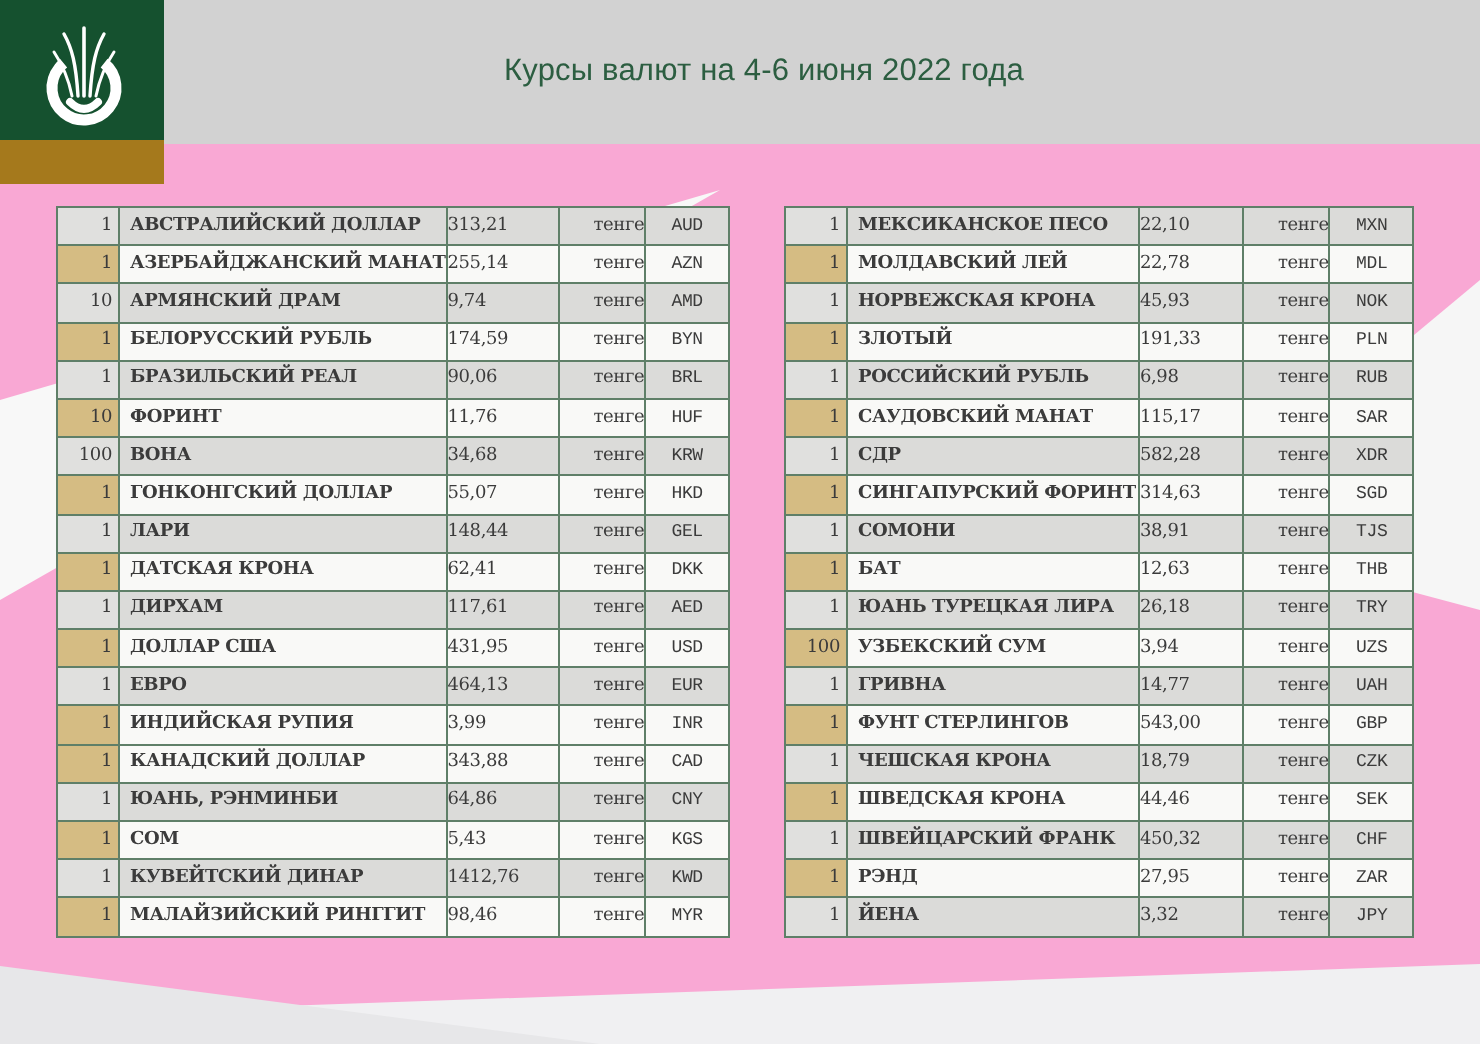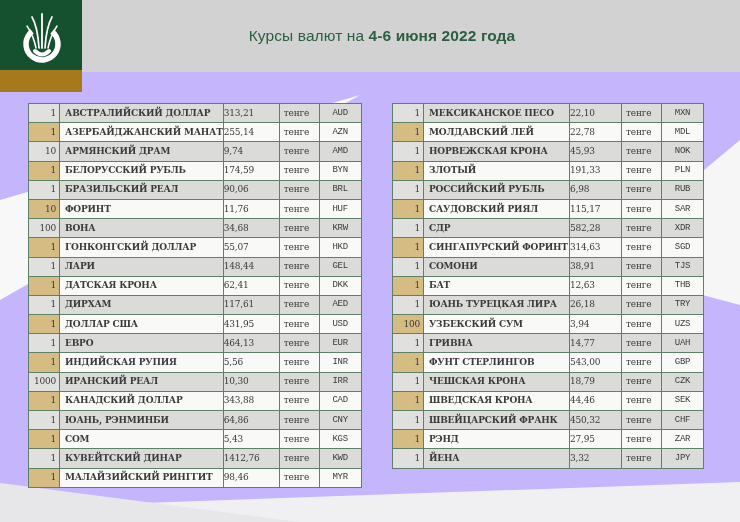--- a/index.html
+++ b/index.html
@@ -1,48 +1,48 @@
 <!DOCTYPE html>
 <html><head>
 <meta charset="utf-8">
 <style>
   html,body{margin:0;padding:0;}
   .page{
-    position:relative;width:740px;height:522px;background:#c4b5fd;
+    position:relative;width:740px;height:522px;background:#f9a8d4;
     overflow:hidden;font-family:"Liberation Sans",sans-serif;
   }
   .bg-decor{position:absolute;left:0;top:0;z-index:0;}
   
   .header-band{position:absolute;left:0;top:0;width:740px;height:72px;background:#d2d2d2;z-index:1;}
   .logo-green{position:absolute;left:0;top:0;width:82px;height:70px;background:#15512f;z-index:3;}
   .logo-gold{position:absolute;left:0;top:70px;width:82px;height:22px;background:#a5791c;z-index:3;}
   .title-wrap{
     position:absolute;left:24px;right:0;top:0;height:72px;z-index:2;
     display:flex;align-items:center;justify-content:center;
     color:#2c5e41;font-size:15.5px;letter-spacing:0.1px;
   }
-  .title-wrap .bold{font-weight:bold;white-space:pre;text-align:right;}
+  .title-wrap .bold{font-weight:normal;white-space:pre;text-align:right;}
   .title-wrap .reg{white-space:pre;}
   
   .rates{
     position:absolute;top:103px;border-collapse:collapse;z-index:2;
     font-family:"DejaVu Serif","Liberation Serif",serif;
     font-size:9px;color:#3b3b3b;letter-spacing:-0.2px;
     border:1px solid #5f7f68;
   }
   .rates.left-t{left:28px;}
   .rates.right-t{left:392px;}
   .rates td{
     border:1px solid #5f7f68;height:18.2px;padding:0;line-height:1;
     white-space:nowrap;overflow:hidden;
   }
   .rates td.qty{text-align:right;padding-right:3px;}
   .rates td.name{padding-left:5px;font-weight:bold;}
   .rates td.rate{text-align:left;padding-right:3px;}
-  .rates td.unit{padding-left:4px;}
+  .rates td.unit{padding-left:17px;}
   .rates td.code{text-align:center;font-family:Liberation Mono, monospace;}
   
   .rates tr.row-base td{background:#dbdbd9;}
   .rates tr.row-base td.qty{background:#e0e0de;}
   .rates tr.row-alt td{background:#f9f9f7;}
   .rates tr.row-alt td.qty{background:#d5bc83;}
   
   .left-t col.c-qty{width:31px;}  .left-t col.c-name{width:151px;}
   .left-t col.c-rate{width:56px;} .left-t col.c-unit{width:40px;}
   .left-t col.c-code{width:42px;}
@@ -176,30 +176,23 @@
         <tr class="row-base">
           <td class="qty">1</td>
           <td class="name">ЕВРО</td>
           <td class="rate">464,13</td>
           <td class="unit">тенге</td>
           <td class="code">EUR</td>
         </tr>
         <tr class="row-alt">
           <td class="qty">1</td>
           <td class="name">ИНДИЙСКАЯ РУПИЯ</td>
-          <td class="rate">5,56</td>
+          <td class="rate">3,99</td>
           <td class="unit">тенге</td>
           <td class="code">INR</td>
-        </tr>
-        <tr class="row-base">
-          <td class="qty">1000</td>
-          <td class="name">ИРАНСКИЙ РЕАЛ</td>
-          <td class="rate">10,30</td>
-          <td class="unit">тенге</td>
-          <td class="code">IRR</td>
         </tr>
         <tr class="row-alt">
           <td class="qty">1</td>
           <td class="name">КАНАДСКИЙ ДОЛЛАР</td>
           <td class="rate">343,88</td>
           <td class="unit">тенге</td>
           <td class="code">CAD</td>
         </tr>
         <tr class="row-base">
           <td class="qty">1</td>
@@ -271,21 +264,21 @@
         </tr>
         <tr class="row-base">
           <td class="qty">1</td>
           <td class="name">РОССИЙСКИЙ РУБЛЬ</td>
           <td class="rate">6,98</td>
           <td class="unit">тенге</td>
           <td class="code">RUB</td>
         </tr>
         <tr class="row-alt">
           <td class="qty">1</td>
-          <td class="name">САУДОВСКИЙ РИЯЛ</td>
+          <td class="name">САУДОВСКИЙ МАНАТ</td>
           <td class="rate">115,17</td>
           <td class="unit">тенге</td>
           <td class="code">SAR</td>
         </tr>
         <tr class="row-base">
           <td class="qty">1</td>
           <td class="name">СДР</td>
           <td class="rate">582,28</td>
           <td class="unit">тенге</td>
           <td class="code">XDR</td>

